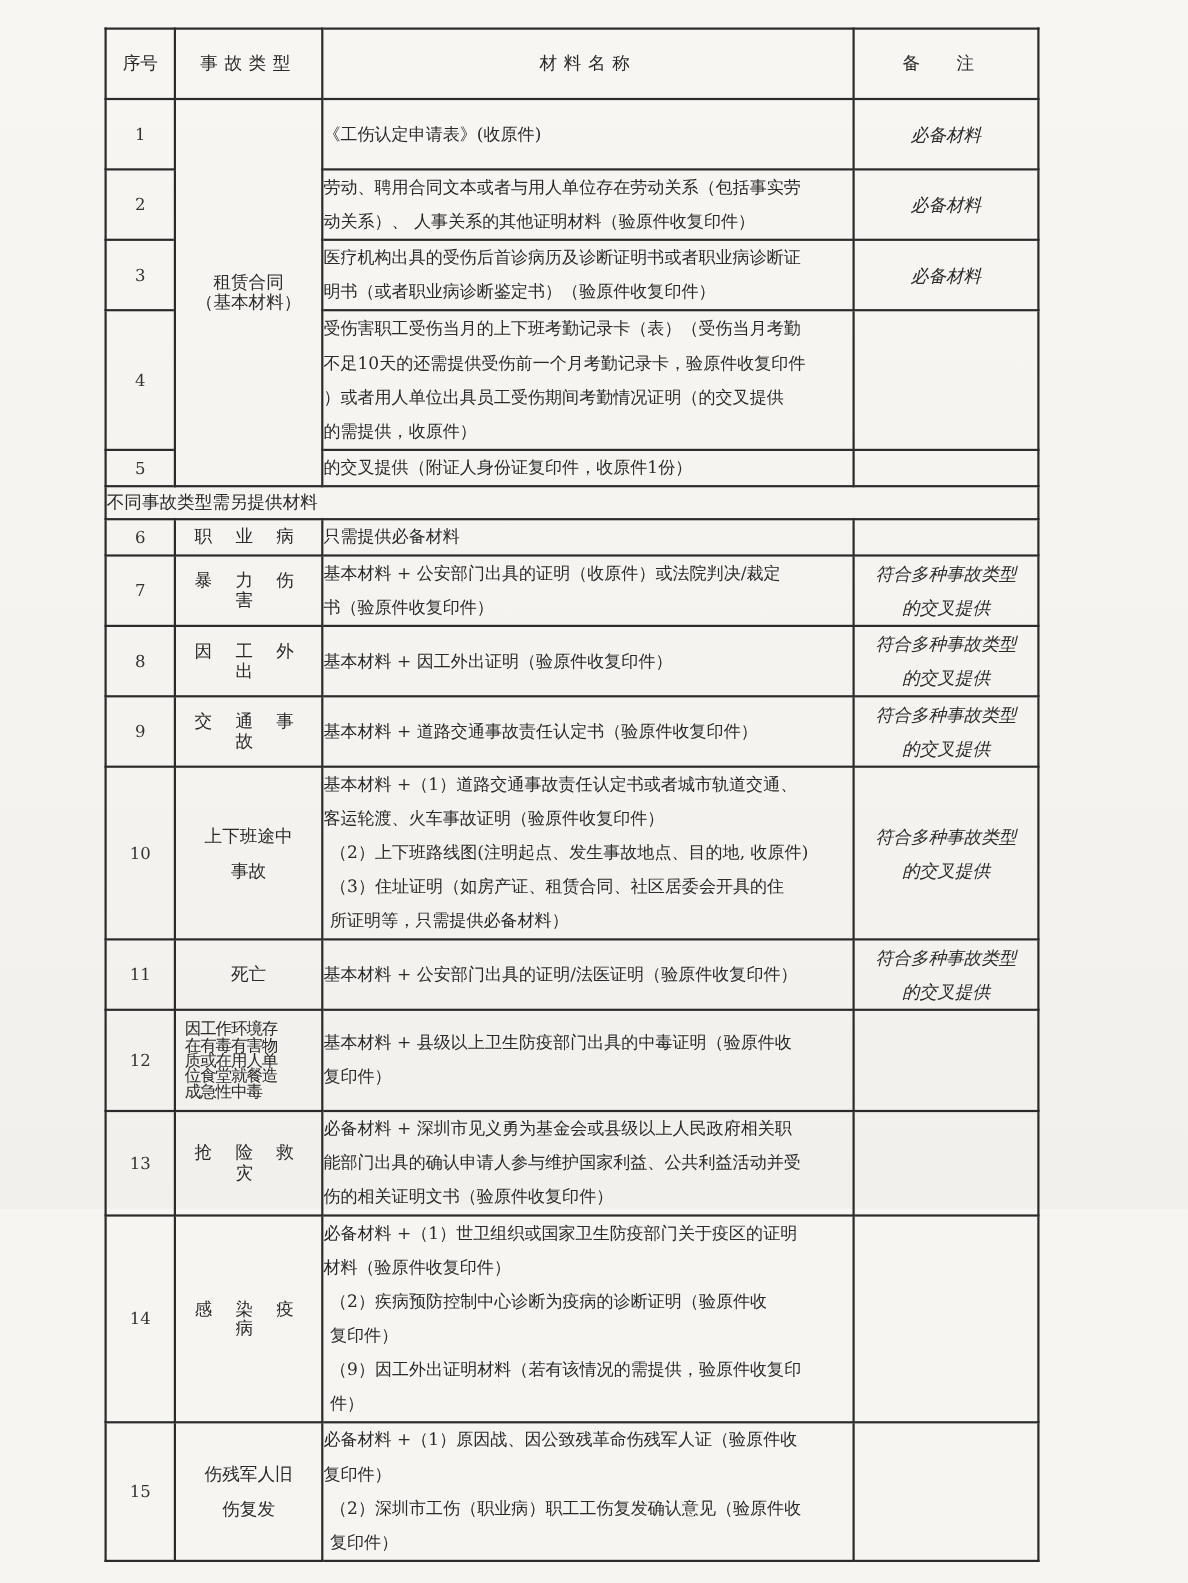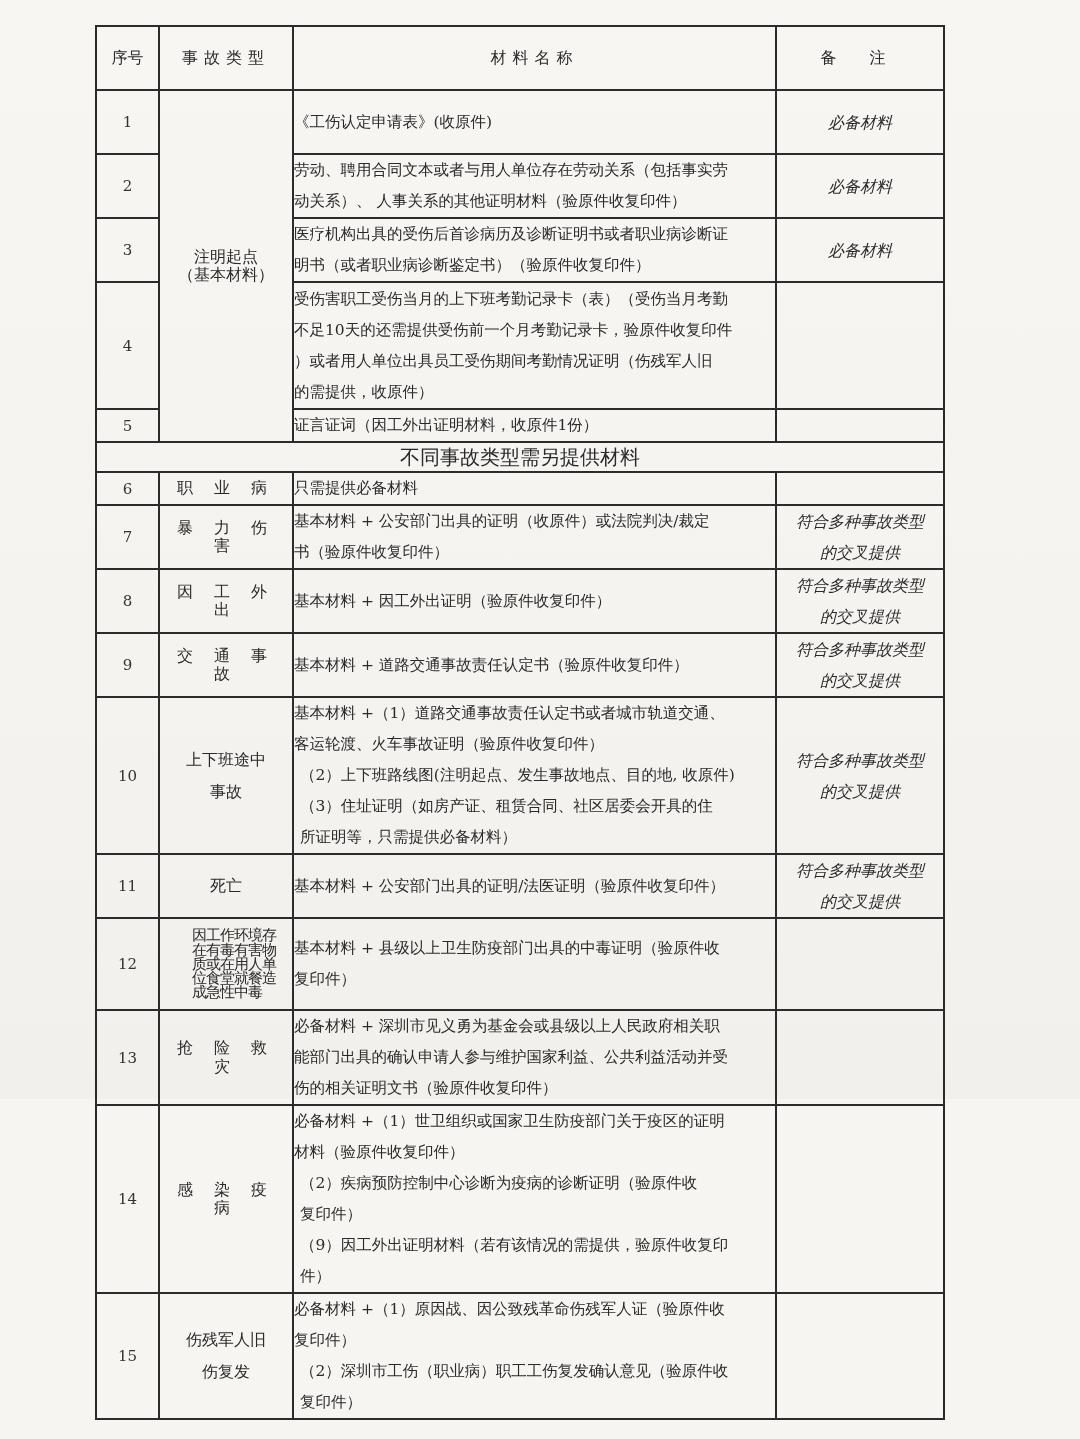--- a/index.html
+++ b/index.html
@@ -28,30 +28,30 @@
   col.c-mat { width: 483px; }
   col.c-note { width: 168px; }
 
   th { font-size: 16px; height: 62px; letter-spacing: 6px; text-align: center; }
   th.h-no { letter-spacing: 0; }
   th.h-note { letter-spacing: 14px; padding-top: 8px; }
 
   td.no { text-align: center; font-size: 15px; color: #333; }
   td.type { text-align: center; font-size: 16px; line-height: 1.15; }
   td.type.spaced { letter-spacing: 8px; }
-  td.type.tight { font-size: 15px; line-height: 0.95; letter-spacing: -1px; text-align: left; padding-left: 32px; }
+  td.type.tight { font-size: 15px; line-height: 0.95; letter-spacing: -1px; text-align: left; padding-left: 8px; }
   td.type.plain { line-height: 2; margin-top: 20px; }
   td.mat {
     font-size: 15.5px; line-height: 31px; padding: 2px 8px 2px 9px;
     text-align: left; color: #2a2a2a;
   }
   td.mat .ln { display: block; }
   td.mat .ind { padding-left: 6px; }
   td.note { text-align: center; font-size: 16px; line-height: 31px; font-style: italic; }
-  tr.section td { text-align: center; font-size: 20px; height: 28px; }
+  tr.section td { font-size: 16px; height: 28px; }
 </style>
 </head>
 <body>
 
 <div class="page">
 <table class="doc">
   <colgroup>
     <col class="c-no">
         <col class="c-type">
         <col class="c-mat">
@@ -63,21 +63,21 @@
       <th>事故类型</th>
       <th>材料名称</th>
       <th class="h-note">备 注</th>
     </tr>
   </thead>
   <tbody>
 
     <tr style="height:64px">
       <td class="no">1</td>
       <td class="type" rowspan="5">
-        <span style="display:block">注明起点</span>
+        <span style="display:block">租赁合同</span>
         <span style="display:block">（基本材料）</span>
       </td>
       <td class="mat">
         <span class="ln">《工伤认定申请表》(收原件)</span>
       </td>
       <td class="note">必备材料</td>
     </tr>
     <tr style="height:63px">
       <td class="no">2</td>
       <td class="mat">
@@ -92,29 +92,29 @@
         <span class="ln">医疗机构出具的受伤后首诊病历及诊断证明书或者职业病诊断证</span>
         <span class="ln">明书（或者职业病诊断鉴定书）（验原件收复印件）</span>
       </td>
       <td class="note">必备材料</td>
     </tr>
     <tr style="height:127px">
       <td class="no">4</td>
       <td class="mat">
         <span class="ln">受伤害职工受伤当月的上下班考勤记录卡（表）（受伤当月考勤</span>
         <span class="ln">不足10天的还需提供受伤前一个月考勤记录卡，验原件收复印件</span>
-        <span class="ln">）或者用人单位出具员工受伤期间考勤情况证明（伤残军人旧</span>
+        <span class="ln">）或者用人单位出具员工受伤期间考勤情况证明（的交叉提供</span>
         <span class="ln">的需提供，收原件）</span>
       </td>
       <td class="note"></td>
     </tr>
     <tr style="height:31px">
       <td class="no">5</td>
       <td class="mat">
-        <span class="ln">证言证词（因工外出证明材料，收原件1份）</span>
+        <span class="ln">的交叉提供（附证人身份证复印件，收原件1份）</span>
       </td>
       <td class="note"></td>
     </tr>
 
     <tr class="section">
       <td colspan="4">不同事故类型需另提供材料</td>
     </tr>
 
     <tr style="height:31px">
       <td class="no">6</td>

